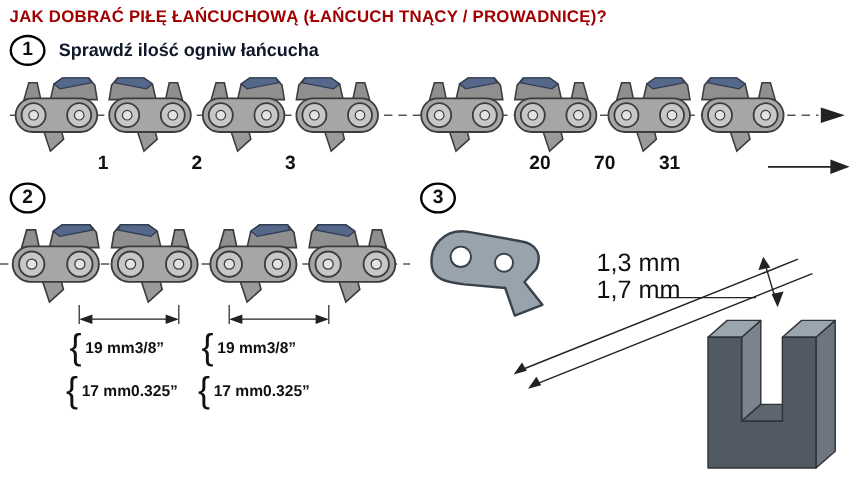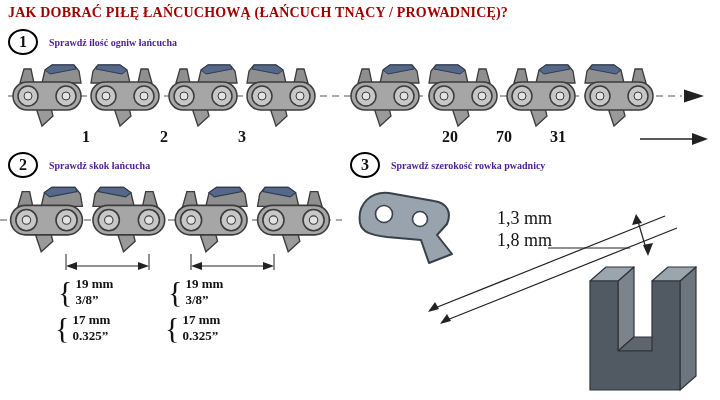--- a/index.html
+++ b/index.html
@@ -1,31 +1,31 @@
 <!DOCTYPE html>
 <html><head>
 <meta charset="utf-8">
 <style>
   *{margin:0;padding:0;box-sizing:border-box}
   body{background:#fff}
   .canvas{position:relative;width:720px;height:400px;background:#fff;
-          font-family:Liberation Serif, serif;overflow:hidden;color:#111}
+          font-family:Liberation Sans, sans-serif;overflow:hidden;color:#111}
   .abs{position:absolute}
   .title{position:absolute;left:8px;top:5px;font-size:14px;font-weight:bold;
          color:#a00000;white-space:nowrap;letter-spacing:.2px}
   .step-header{position:absolute;display:flex;align-items:center;gap:11px}
   .badge{width:30px;height:26px;border:2.5px solid #000;border-radius:50%;background:#fff;
          display:flex;align-items:center;justify-content:center;font-size:16px;font-weight:bold}
-  .step-label{font-size:10px;font-weight:bold;color:#4c1d95;white-space:nowrap}
+  .step-label{font-size:15px;font-weight:bold;color:#0f172a;white-space:nowrap}
   .num{position:absolute;font-size:16px;font-weight:bold;transform:translateX(-50%)}
   .pitch-group{position:absolute;display:flex;align-items:center;gap:3px}
   .pitch-brace{font-size:30px;line-height:.9}
-  .pitch-lines{display:flex;flex-direction:column}
+  .pitch-lines{display:flex;}
   .pitch-mm,.pitch-in{font-size:13px;font-weight:bold;line-height:1.2;white-space:nowrap}
-  .groove-label{position:absolute;font-size:18px;white-space:nowrap}
+  .groove-label{position:absolute;font-size:21px;white-space:nowrap}
 </style>
 </head>
 <body>
 
 <svg width="0" height="0" style="position:absolute">
   <defs>
     <g id="cu-e" stroke="#3c3c3c">
       <polygon points="28,50 34,68 45,58 43,50" fill="#9a9a9a" stroke-width="1.3"></polygon>
       <polygon points="12,25 16,11 23,11 26,25" fill="#8f8f8f" stroke-width="1.3"></polygon>
       <path d="M34 25 L37 12 L44 7 L66 7 L71 13 L73 25 Z" fill="#8f8f8f" stroke-width="1.3"></path>
@@ -84,21 +84,20 @@
   <span class="num" style="left:504px;top:128px">70</span>
   <span class="num" style="left:558px;top:128px">31</span>
 
   <svg class="abs" style="left:640px;top:131px" width="72" height="16">
     <line x1="0" y1="8" x2="54" y2="8" stroke="#222" stroke-width="1.5"></line>
     <polygon points="52,2 68,8 52,14" fill="#222"></polygon>
   </svg>
 
   <div class="step-header" style="left:8px;top:152px">
     <div class="badge">2</div>
-    <div class="step-label">Sprawdź skok łańcucha</div>
   </div>
 
   <svg class="abs" style="left:0;top:180px" width="342" height="76">
     <line x1="0" y1="40" x2="342" y2="40" stroke="#555" stroke-width="1.2" stroke-dasharray="7 5"></line>
   </svg>
   <svg class="abs" style="left:5px;top:180px" width="330" height="76">
     <use href="#chain-seg" width="100%" height="100%"></use>
   </svg>
 
   <svg class="abs" style="left:5px;top:254px" width="330" height="22">
@@ -140,21 +139,20 @@
   <div class="pitch-group" style="left:165px;top:312px">
     <span class="pitch-brace">{</span>
     <span class="pitch-lines">
       <span class="pitch-mm">17 mm</span>
       <span class="pitch-in">0.325”</span>
     </span>
   </div>
 
   <div class="step-header" style="left:350px;top:152px">
     <div class="badge">3</div>
-    <div class="step-label">Sprawdź szerokość rowka pwadnicy</div>
   </div>
 
   <svg class="abs" style="left:340px;top:178px" width="380" height="222" viewBox="0 0 380 222">
     <g>
       <path d="M20 45 C17 26 31 13 49 15 L94 23 C107 25 112 34 107 46 L97 57 L112 76 L89 85 L81 62 L47 59 C30 57 22 54 20 45 Z" fill="#99a3ad" stroke="#39414b" stroke-width="2" stroke-linejoin="round"></path>
       <circle cx="44" cy="36" r="8.5" fill="#fff" stroke="#39414b" stroke-width="1.6"></circle>
       <circle cx="80" cy="41" r="7.5" fill="#fff" stroke="#39414b" stroke-width="1.6"></circle>
     </g>
     <g>
       <line x1="208" y1="70" x2="290" y2="70" stroke="#222" stroke-width="1"></line>
@@ -170,15 +168,15 @@
       <polygon points="278,103 294,89 294,159 278,173" fill="#7b848d"></polygon>
       <polygon points="278,173 294,159 328,159 312,173" fill="#5d666f"></polygon>
       <polygon points="340,103 356,89 356,198 340,212" fill="#6d767f"></polygon>
       <polygon points="250,103 278,103 294,89 266,89" fill="#9ba5ae"></polygon>
       <polygon points="312,103 340,103 356,89 328,89" fill="#9ba5ae"></polygon>
       <path d="M250 103 L278 103 L278 173 L312 173 L312 103 L340 103 L340 212 L250 212 Z" fill="#515a62"></path>
     </g>
   </svg>
 
   <span class="groove-label" style="left:497px;top:208px">1,3 mm</span>
-  <span class="groove-label" style="left:497px;top:230px">1,8 mm</span>
+  <span class="groove-label" style="left:497px;top:230px">1,7 mm</span>
 
 </div>
 
 </body></html>

